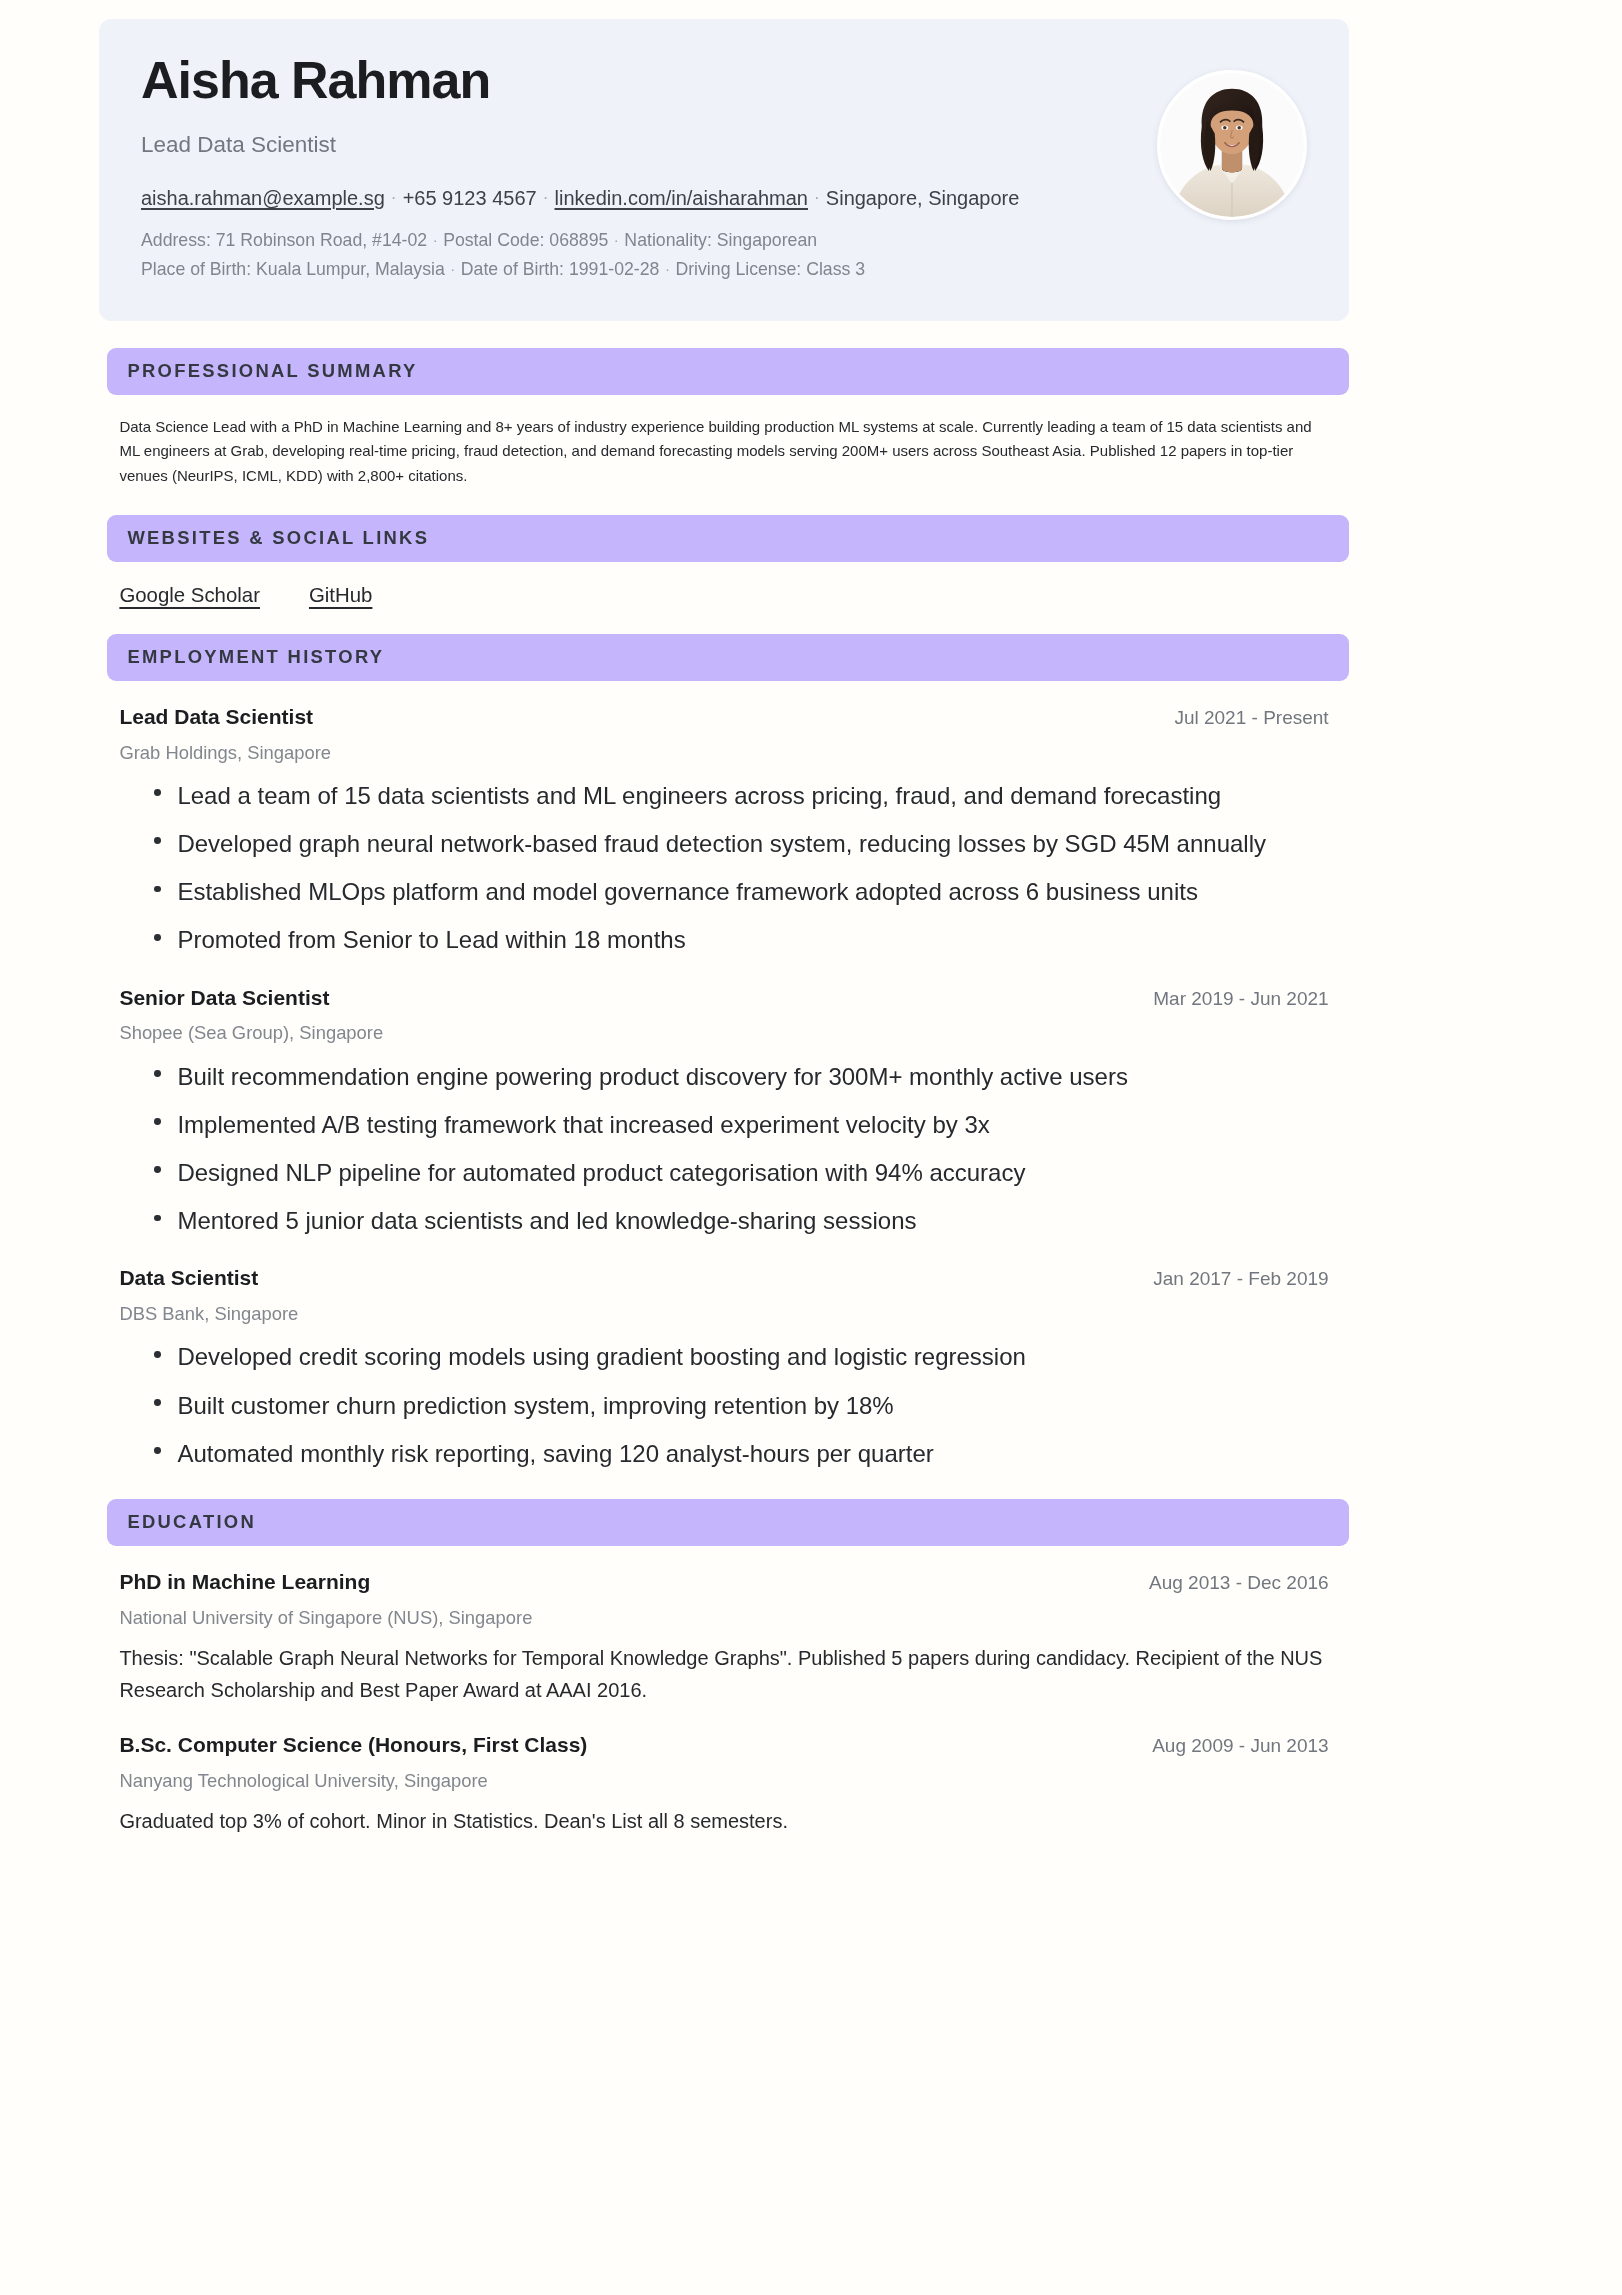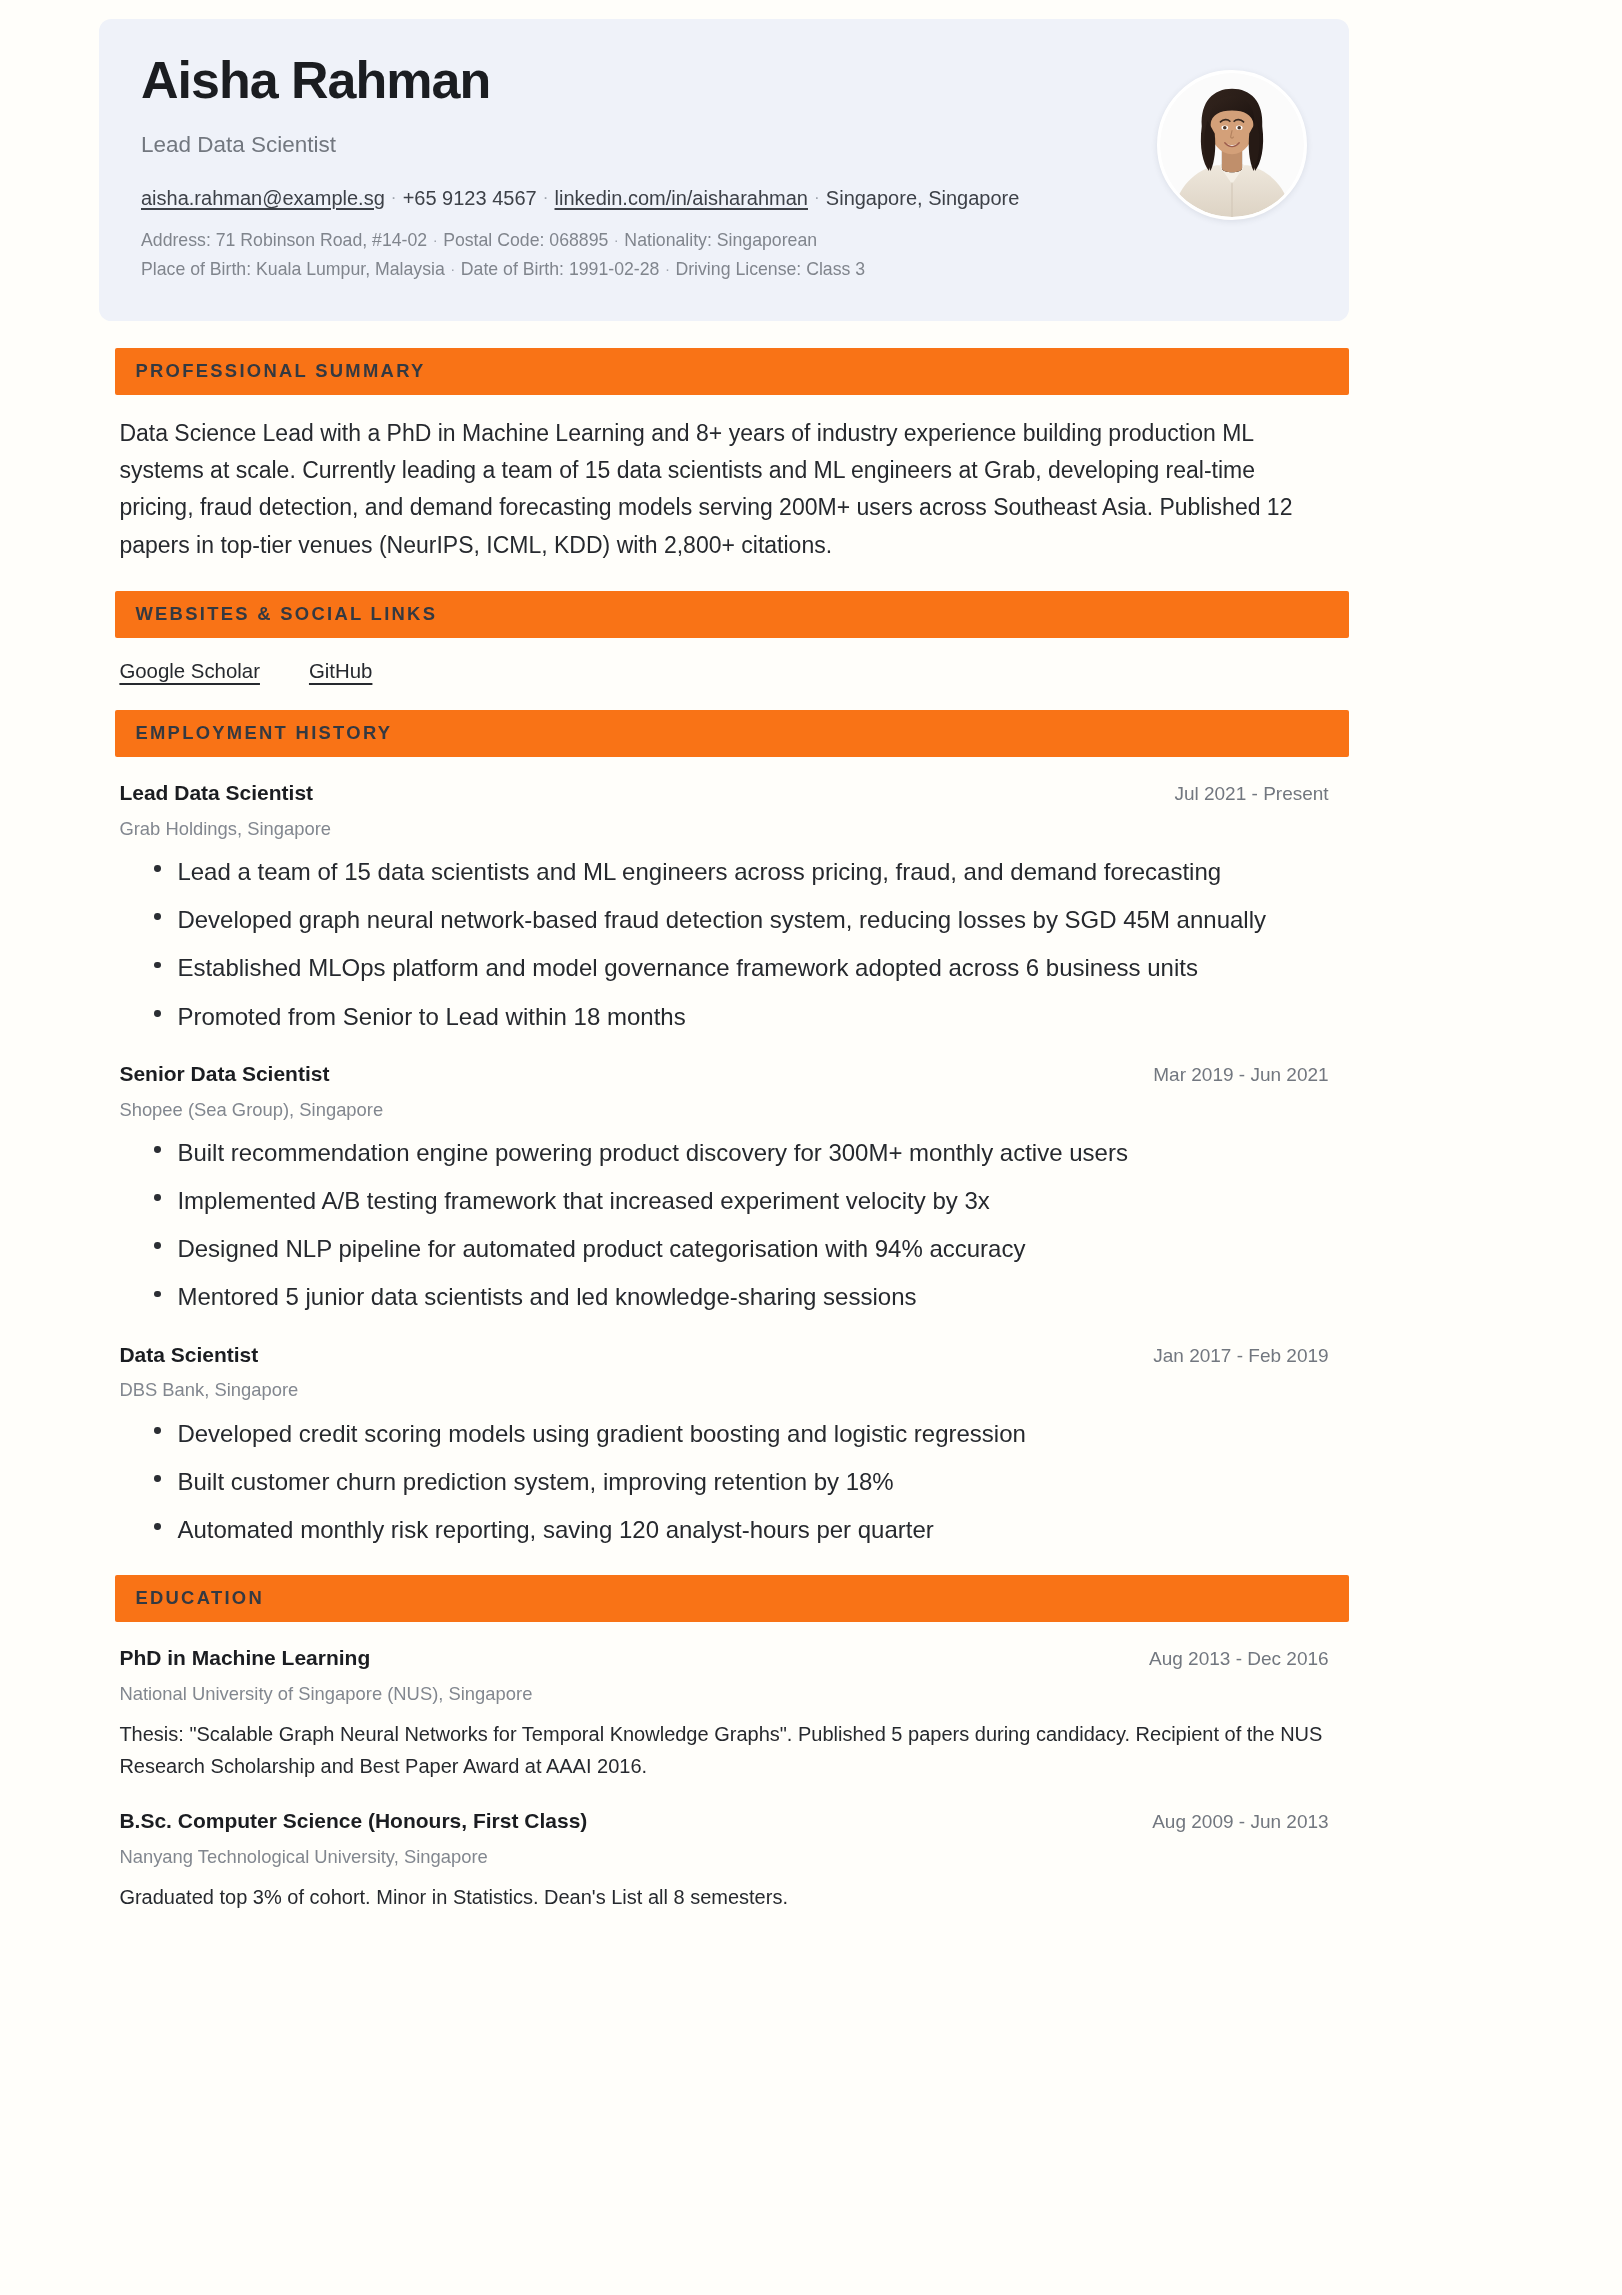--- a/index.html
+++ b/index.html
@@ -87,39 +87,39 @@
     background: #ffffff;
     border: 3.4px solid #ffffff;
     box-shadow: 0 1.4px 6.8px rgba(40,50,70,0.10);
     overflow: hidden;
     position: relative;
   }
   .avatar svg { display: block; width: 100%; height: 100%; }
 
   
   .section-bar {
-    background: #f97316;
-    border-radius: 2px;
+    background: #c4b5fd;
+    border-radius: 9px;
     padding: 14.3px 20.4px 14.3px 20.4px;
-    margin: 27px 0 0 16px;
+    margin: 27px 0 0 8px;
   }
   .section-bar .section-title {
     font-size: 18.4px;
     font-weight: 700;
     letter-spacing: 2.3px;
     color: #343941;
     text-transform: uppercase;
     line-height: 1;
   }
 
   .section-body { padding: 0 20.4px; }
 
   
   .summary-text {
-    font-size: 23px;
+    font-size: 15px;
     line-height: 1.62;
     color: #26292e;
     margin: 20.4px 0 5.5px 0;
     max-width: 1370px;
   }
 
   
   .links-row {
     display: flex;
     gap: 49px;

